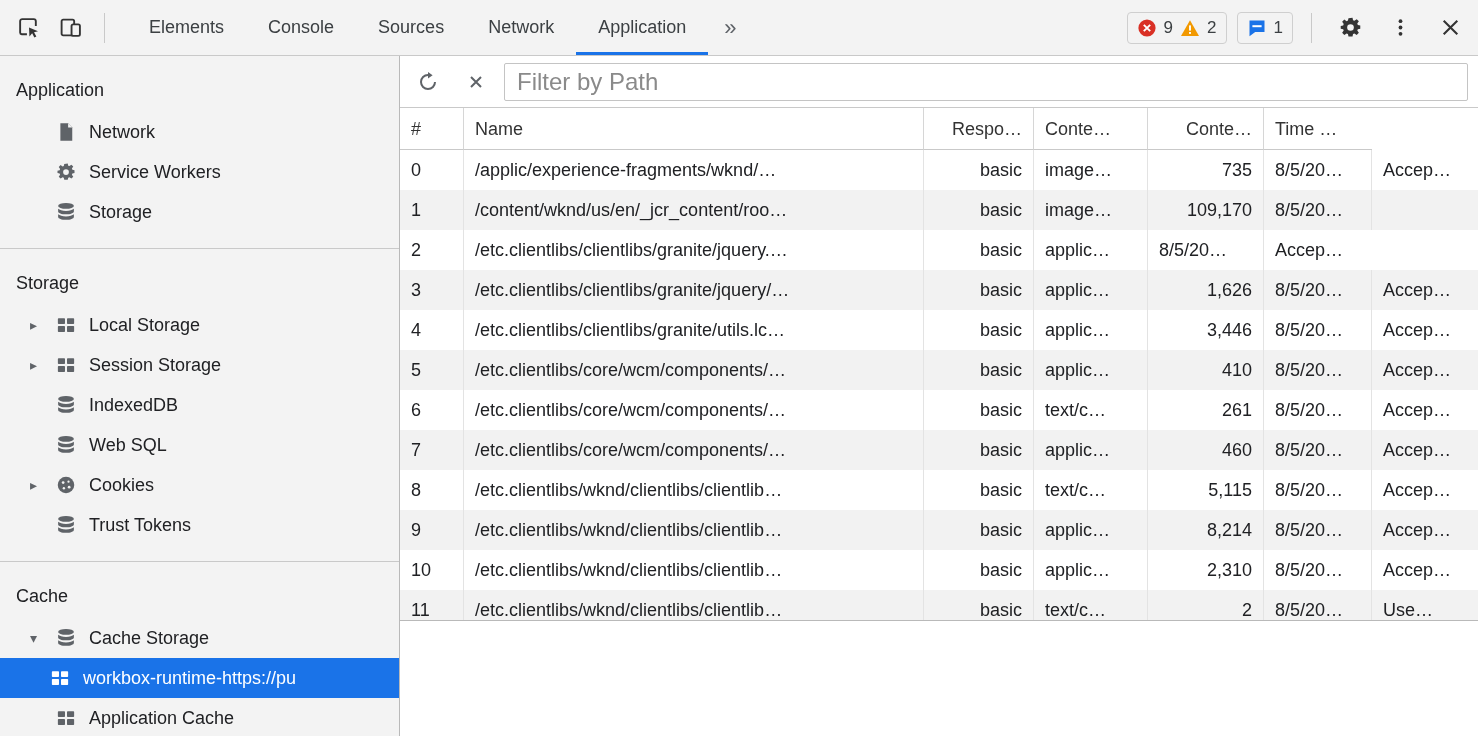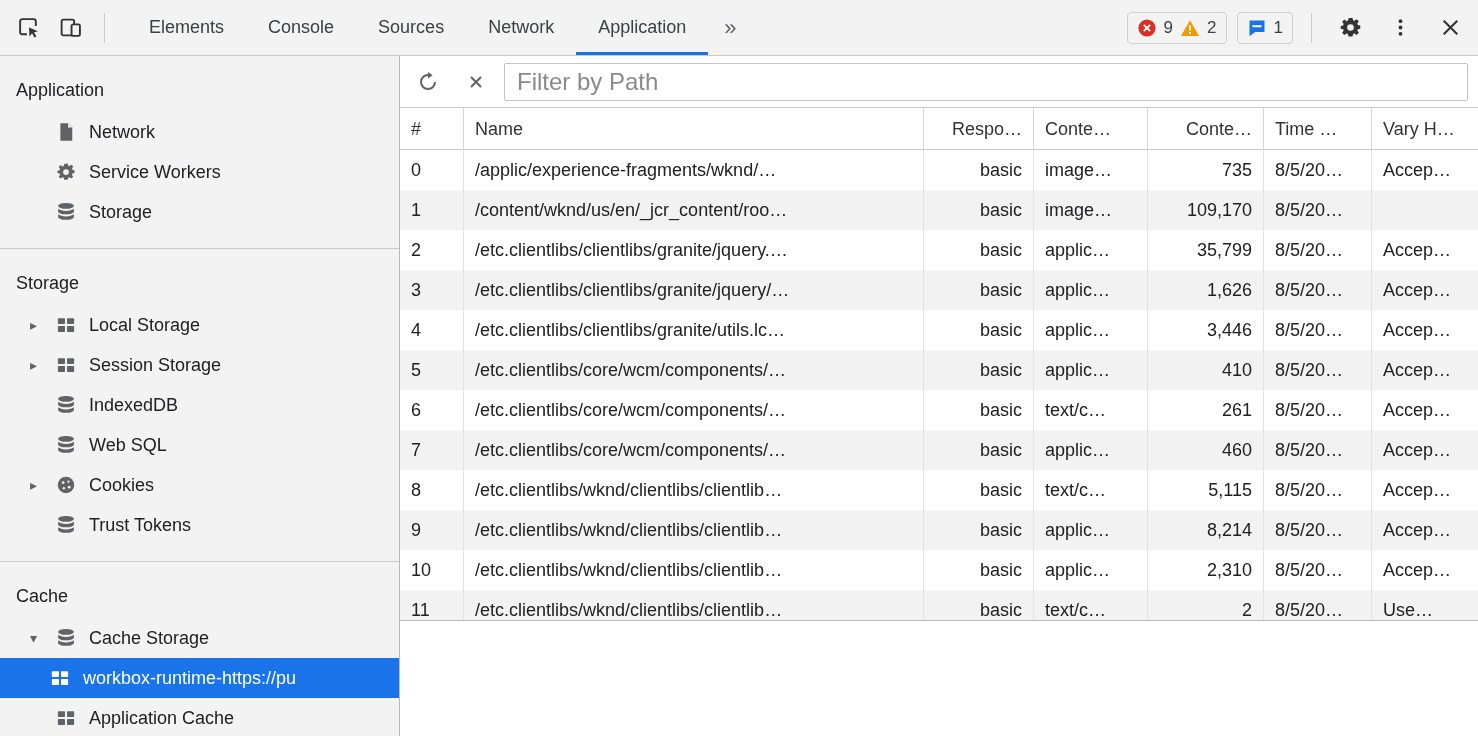--- a/index.html
+++ b/index.html
@@ -302,21 +302,20 @@
       </div>
 
       <div class="table-wrap">
         <div class="trow thead">
             <div class="tcell c-idx">#</div>
             <div class="tcell c-name">Name</div>
             <div class="tcell c-resp al-r">Respo…</div>
             <div class="tcell c-ctype">Conte…</div>
             <div class="tcell c-clen al-r">Conte…</div>
             <div class="tcell c-time">Time …</div>
-            <div class="tcell c-vary">Vary H…</div>
           </div>
         <div class="tbody">
             <div class="trow">
               <div class="tcell c-idx">0</div>
               <div class="tcell c-name">/applic/experience-fragments/wknd/…</div>
               <div class="tcell c-resp al-r">basic</div>
               <div class="tcell c-ctype">image…</div>
               <div class="tcell c-clen al-r">735</div>
               <div class="tcell c-time">8/5/20…</div>
               <div class="tcell c-vary">Accep…</div>
@@ -328,21 +327,20 @@
               <div class="tcell c-ctype">image…</div>
               <div class="tcell c-clen al-r">109,170</div>
               <div class="tcell c-time">8/5/20…</div>
               <div class="tcell c-vary"></div>
             </div>
             <div class="trow">
               <div class="tcell c-idx">2</div>
               <div class="tcell c-name">/etc.clientlibs/clientlibs/granite/jquery.…</div>
               <div class="tcell c-resp al-r">basic</div>
               <div class="tcell c-ctype">applic…</div>
-              <div class="tcell c-clen al-r">35,799</div>
               <div class="tcell c-time">8/5/20…</div>
               <div class="tcell c-vary">Accep…</div>
             </div>
             <div class="trow">
               <div class="tcell c-idx">3</div>
               <div class="tcell c-name">/etc.clientlibs/clientlibs/granite/jquery/…</div>
               <div class="tcell c-resp al-r">basic</div>
               <div class="tcell c-ctype">applic…</div>
               <div class="tcell c-clen al-r">1,626</div>
               <div class="tcell c-time">8/5/20…</div>

